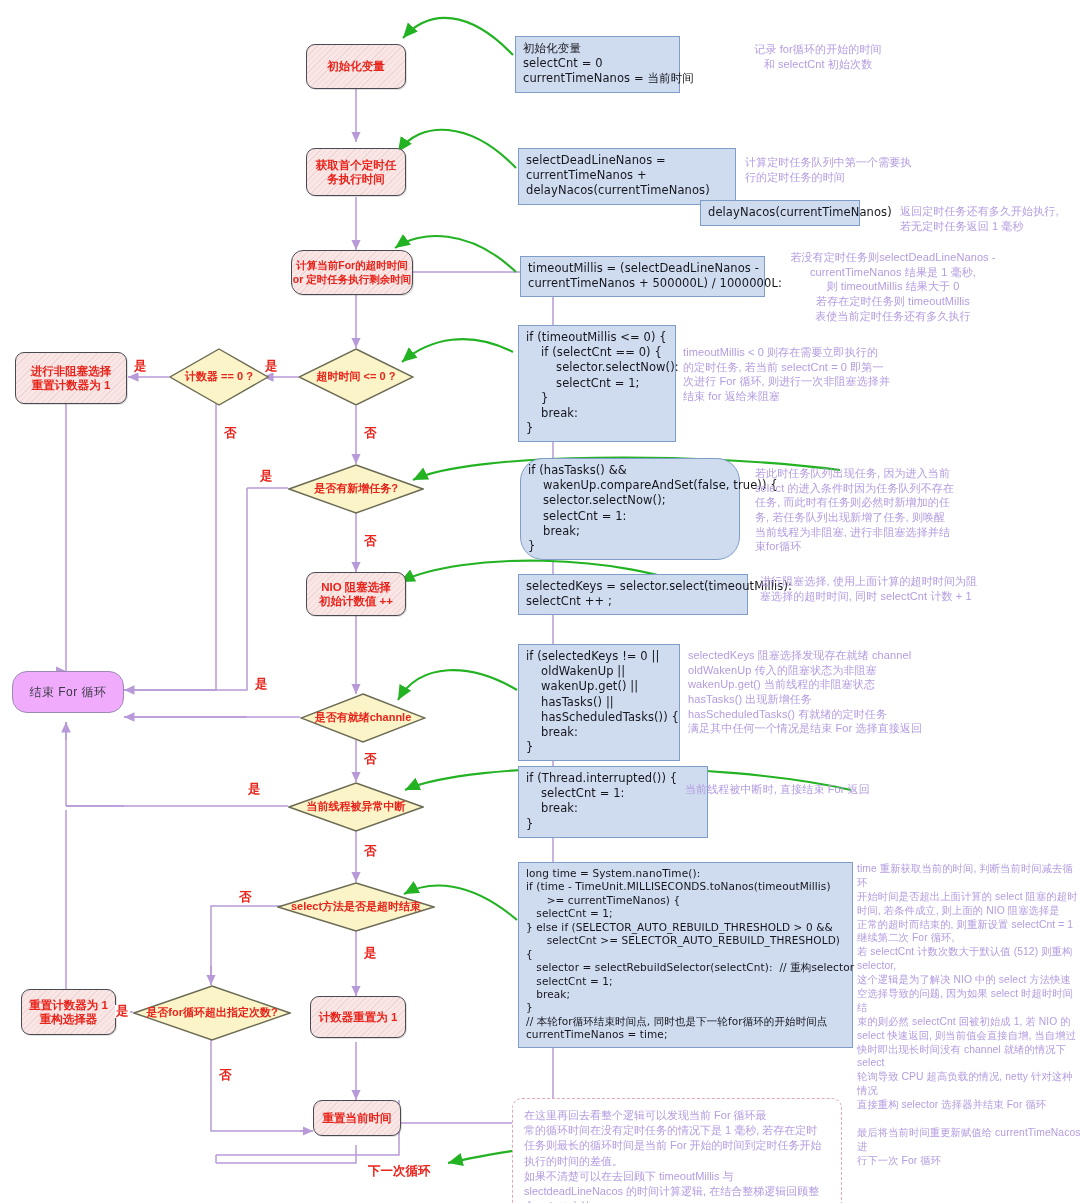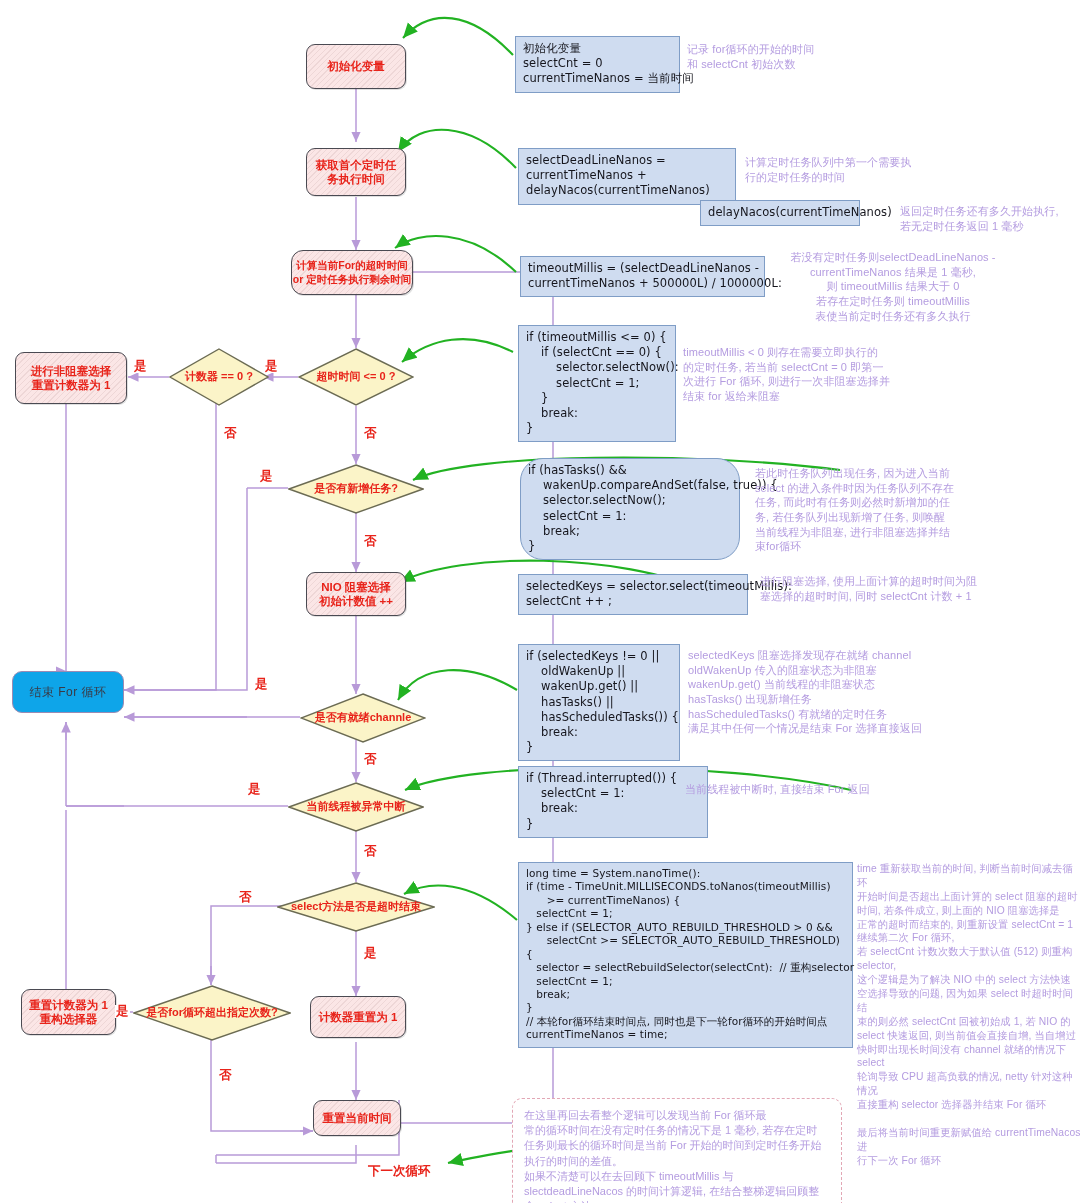--- a/index.html
+++ b/index.html
@@ -33,23 +33,23 @@
     border-radius: 9px;
     color: #e8231a;
     font-weight: bold;
     font-size: 11.5px;
     box-shadow: 1px 1px 0 rgba(0,0,0,.12);
     background-image: repeating-linear-gradient(
         -45deg, rgba(255,255,255,0) 0px, rgba(255,255,255,0) 3px,
         rgba(150,110,110,.13) 3px, rgba(150,110,110,.13) 4px);
   }
   .terminator {
-    background: #0ea5e9;
+    background: #f0abfc;
     border: 1.3px solid #9b8bb3;
-    border-radius: 10px;
+    border-radius: 15px;
     color: #3a3a46;
     font-size: 12px;
     letter-spacing: .5px;
   }
   .decision {
     color: #e8231a;
     font-weight: bold;
     font-size: 11px;
     background: transparent;
     border: none;
@@ -353,21 +353,21 @@
 } else if (SELECTOR_AUTO_REBUILD_THRESHOLD &gt; 0 &amp;&amp;
       selectCnt &gt;= SELECTOR_AUTO_REBUILD_THRESHOLD)
 {
    selector = selectRebuildSelector(selectCnt):  // 重构selector
    selectCnt = 1;
    break;
 }
 // 本轮for循环结束时间点, 同时也是下一轮for循环的开始时间点
 currentTimeNanos = time;</div>
 
-  <div class="note" style="left:687px;top:42px;width:200px;">记录 for循环的开始的时间
+  <div class="note" style="left:718px;top:42px;width:200px;text-align:center;">记录 for循环的开始的时间
   和 selectCnt 初始次数</div>
 
   <div class="note" style="left:745px;top:155px;width:185px;">计算定时任务队列中第一个需要执
 行的定时任务的时间</div>
 
   <div class="note" style="left:900px;top:204px;width:180px;">返回定时任务还有多久开始执行,
 若无定时任务返回 1 毫秒</div>
 
   <div class="note" style="left:768px;top:250px;width:250px;text-align:center;">若没有定时任务则selectDeadLineNanos -
 currentTimeNanos 结果是 1 毫秒,

